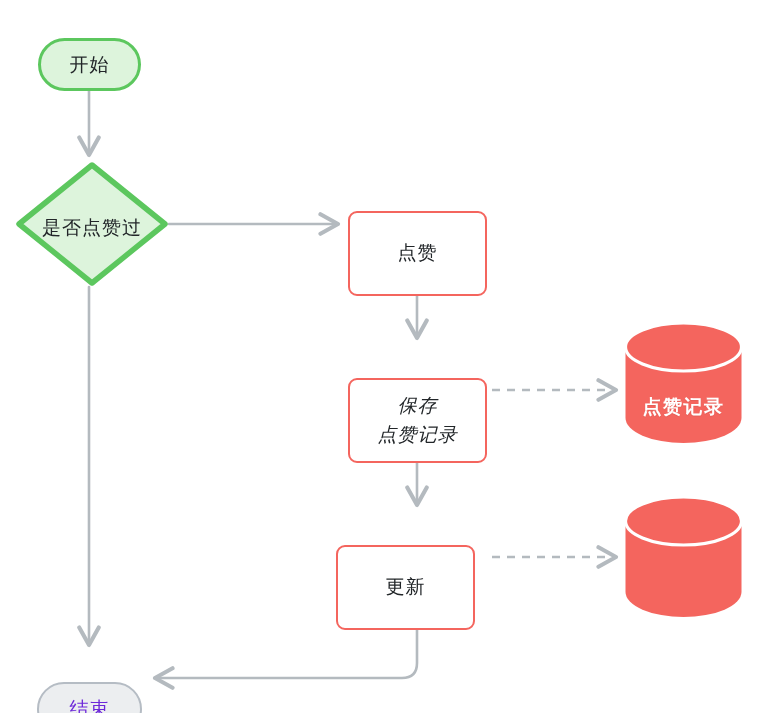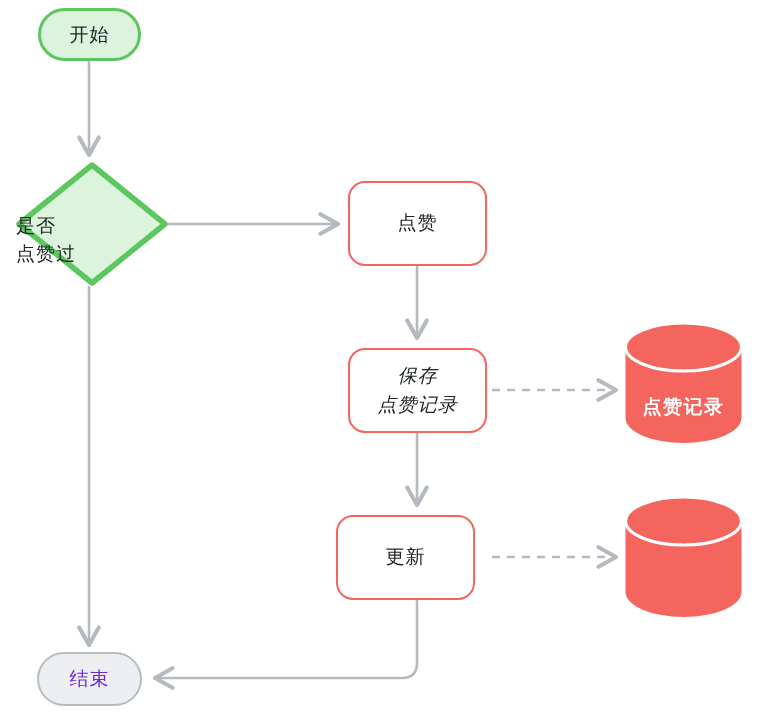--- a/index.html
+++ b/index.html
@@ -26,20 +26,21 @@
     height: 713px;
     pointer-events: none;
   }
   .node {
     position: absolute;
     box-sizing: border-box;
     display: flex;
     align-items: center;
     justify-content: center;
     text-align: center;
+    margin-top: 30px;
   }
 
   
   .pill {
     border-radius: 999px;
     font-size: 19px;
     line-height: 1.25;
     letter-spacing: 1px;
   }
   .pill-start {
@@ -57,36 +58,36 @@
   .diamond-wrap {
     position: absolute;
   }
   .diamond-shape {
     position: absolute;
     left: 0; top: 0;
     width: 100%; height: 100%;
   }
   .diamond-label {
     position: absolute;
-    left: 0; top: 16px;
+    left: 0; top: 4px;
     width: 100%; height: 100%;
     display: flex;
-    flex-direction: column;
+    align-items: center;
     justify-content: center;
     font-size: 19px;
     line-height: 1.45;
     letter-spacing: 1px;
     color: #222629;
   }
 
   
   .proc {
     border: 2.5px solid #f4655e;
     background: #ffffff;
-    border-radius: 17px;
+    border-radius: 9px;
     color: #222629;
     font-size: 19px;
     line-height: 1.5;
     letter-spacing: 1px;
     flex-direction: column;
   }
 
   
   .db-wrap {
     position: absolute;

